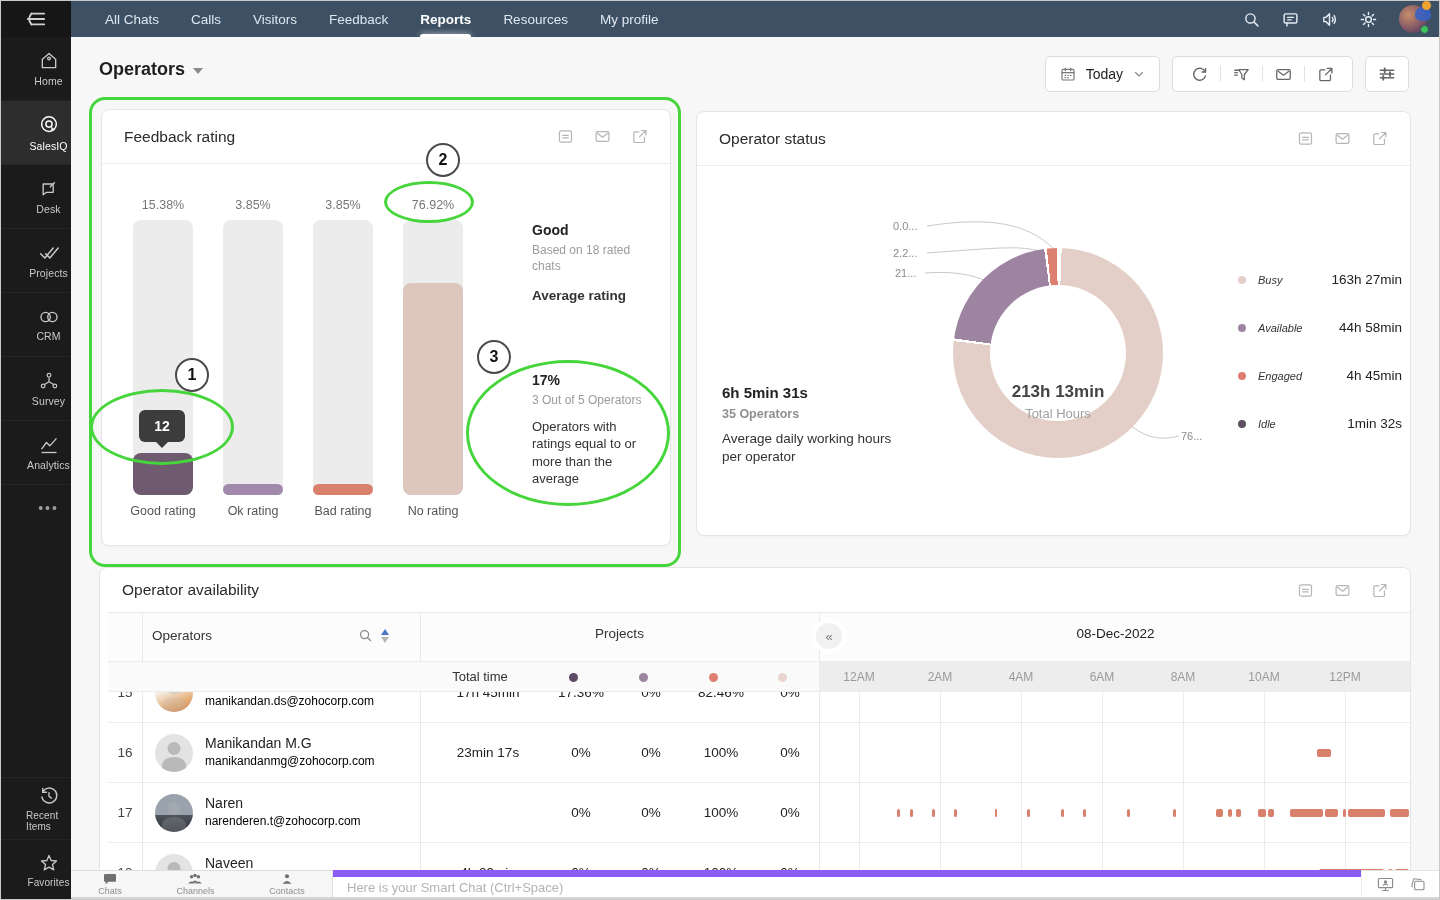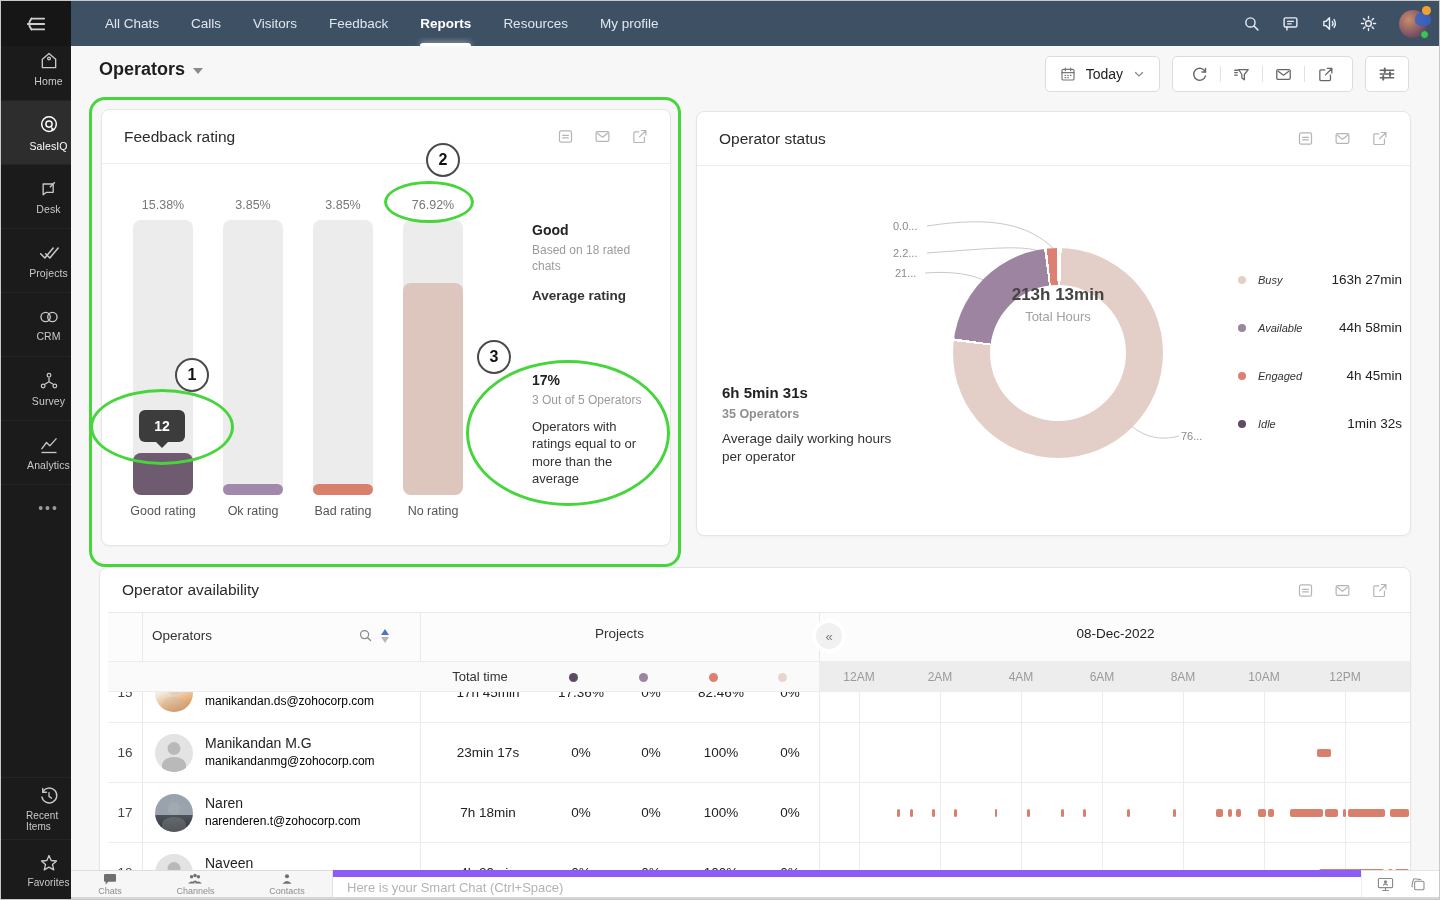--- a/index.html
+++ b/index.html
@@ -1,21 +1,21 @@
 <!DOCTYPE html>
 <html><head>
 <meta charset="utf-8">
 <style>
   * { margin:0; padding:0; box-sizing:border-box; }
   html,body { width:1440px; height:900px; overflow:hidden; }
   body { font-family:"Liberation Sans", sans-serif; background:#f7f7f8; position:relative; border:1px solid #c9c9c9; }
   svg { display:block; }
 
   
-  .topnav { position:absolute; left:0; top:0; width:1440px; height:45px; background:#3d5064; display:flex; align-items:stretch; z-index:50; }
+  .topnav { position:absolute; left:0; top:0; width:1440px; height:36px; background:#3d5064; display:flex; align-items:stretch; z-index:50; }
   .hamburger-cell { width:70px; background:#161616; display:flex; align-items:center; justify-content:center; color:#cfcfcf; cursor:pointer; }
   .nav-items { display:flex; align-items:stretch; margin-left:18px; }
   .nav-item { position:relative; display:flex; align-items:center; padding:0 16px; color:#dfe7ef; font-size:13.5px; cursor:pointer; }
   .nav-item.active { color:#fff; font-weight:bold; }
   .nav-item.active::after { content:""; position:absolute; left:16px; right:16px; bottom:0; height:3px; background:#fff; border-radius:3px 3px 0 0; box-shadow:0 0 6px rgba(255,255,255,.8); }
   .nav-right { margin-left:auto; display:flex; align-items:center; gap:22px; padding-right:14px; color:#e7edf4; }
   .nav-icon { width:17px; height:17px; cursor:pointer; }
   .avatar-wrap { position:relative; width:28px; height:28px; cursor:pointer; }
   .avatar { width:28px; height:28px; border-radius:50%; background:radial-gradient(circle at 35% 35%, #c98d6b, #6e4a63 70%, #27406b); overflow:hidden; }
   .avatar::after{ content:""; position:absolute; right:-4px; top:2px; width:16px; height:14px; background:#3563c9; border-radius:50% 50% 40% 40%; opacity:.85; }
@@ -72,21 +72,21 @@
   .ann-circle { position:absolute; width:34px; height:34px; border:2.5px solid #4a4a4a; border-radius:50%; background:#fff; display:flex; align-items:center; justify-content:center; font-weight:bold; font-size:16px; color:#111; z-index:7; }
   .green-ellipse { position:absolute; border:3px solid #46d53b; border-radius:50%; z-index:8; pointer-events:none; }
 
   
   #status-card { left:695px; top:110px; width:715px; height:425px; }
   .st-stat { position:absolute; left:25px; width:180px; }
   .st-value { font-size:15px; font-weight:bold; color:#222; }
   .st-sub { font-size:12.5px; font-weight:bold; color:#8f8f8f; margin-top:6px; }
   .st-desc { font-size:13.5px; color:#333; line-height:1.3; margin-top:9px; }
   .donut { position:absolute; left:256px; top:136px; width:210px; height:210px; border-radius:50%; }
-  .donut-hole { position:absolute; left:50%; top:50%; transform:translate(-50%,-50%); width:136px; height:136px; background:#fff; border-radius:50%; display:flex; flex-direction:column; align-items:center; justify-content:flex-start; gap:4px; }
+  .donut-hole { position:absolute; left:50%; top:50%; transform:translate(-50%,-50%); width:136px; height:136px; background:#fff; border-radius:50%; display:flex; flex-direction:column; align-items:center; justify-content:flex-end; gap:4px; }
   .donut-center-value { font-size:17px; font-weight:bold; color:#444; }
   .donut-center-label { font-size:13px; color:#a0a0a0; }
   .donut-callout { position:absolute; font-size:11px; color:#8a8a8a; }
   .legend-row { position:absolute; left:541px; width:164px; display:flex; align-items:center; }
   .legend-dot { width:8px; height:8px; border-radius:50%; margin-right:12px; flex:none; }
   .legend-name { font-size:11px; color:#333;font-style:italic; }
   .legend-val { margin-left:auto; font-size:13.5px; color:#222; }
   .leader-svg { position:absolute; inset:0; pointer-events:none; }
 
   
@@ -573,21 +573,20 @@
       </div>
 
       <div class="t-row">
         <span class="row-num">17</span>
         <div class="row-avatar photo2">
             <span class="head"></span>
             <span class="body"></span>
           </div>
         <span class="row-name">Naren</span>
         <span class="row-email">narenderen.t@zohocorp.com</span>
-        <span class="cell-val c-total">7h 18min</span>
         <span class="cell-val c-p1">0%</span>
         <span class="cell-val c-p2">0%</span>
         <span class="cell-val c-p3">100%</span>
         <span class="cell-val c-p4">0%</span>
         <div class="tl-cell">
             <span class="tl-seg" style="left: 13.1%; width: 0.5%;"></span>
             <span class="tl-seg" style="left: 15.3%; width: 0.5%;"></span>
             <span class="tl-seg" style="left: 19%; width: 0.5%;"></span>
             <span class="tl-seg" style="left: 22.7%; width: 0.5%;"></span>
             <span class="tl-seg" style="left: 29.6%; width: 0.5%;"></span>

